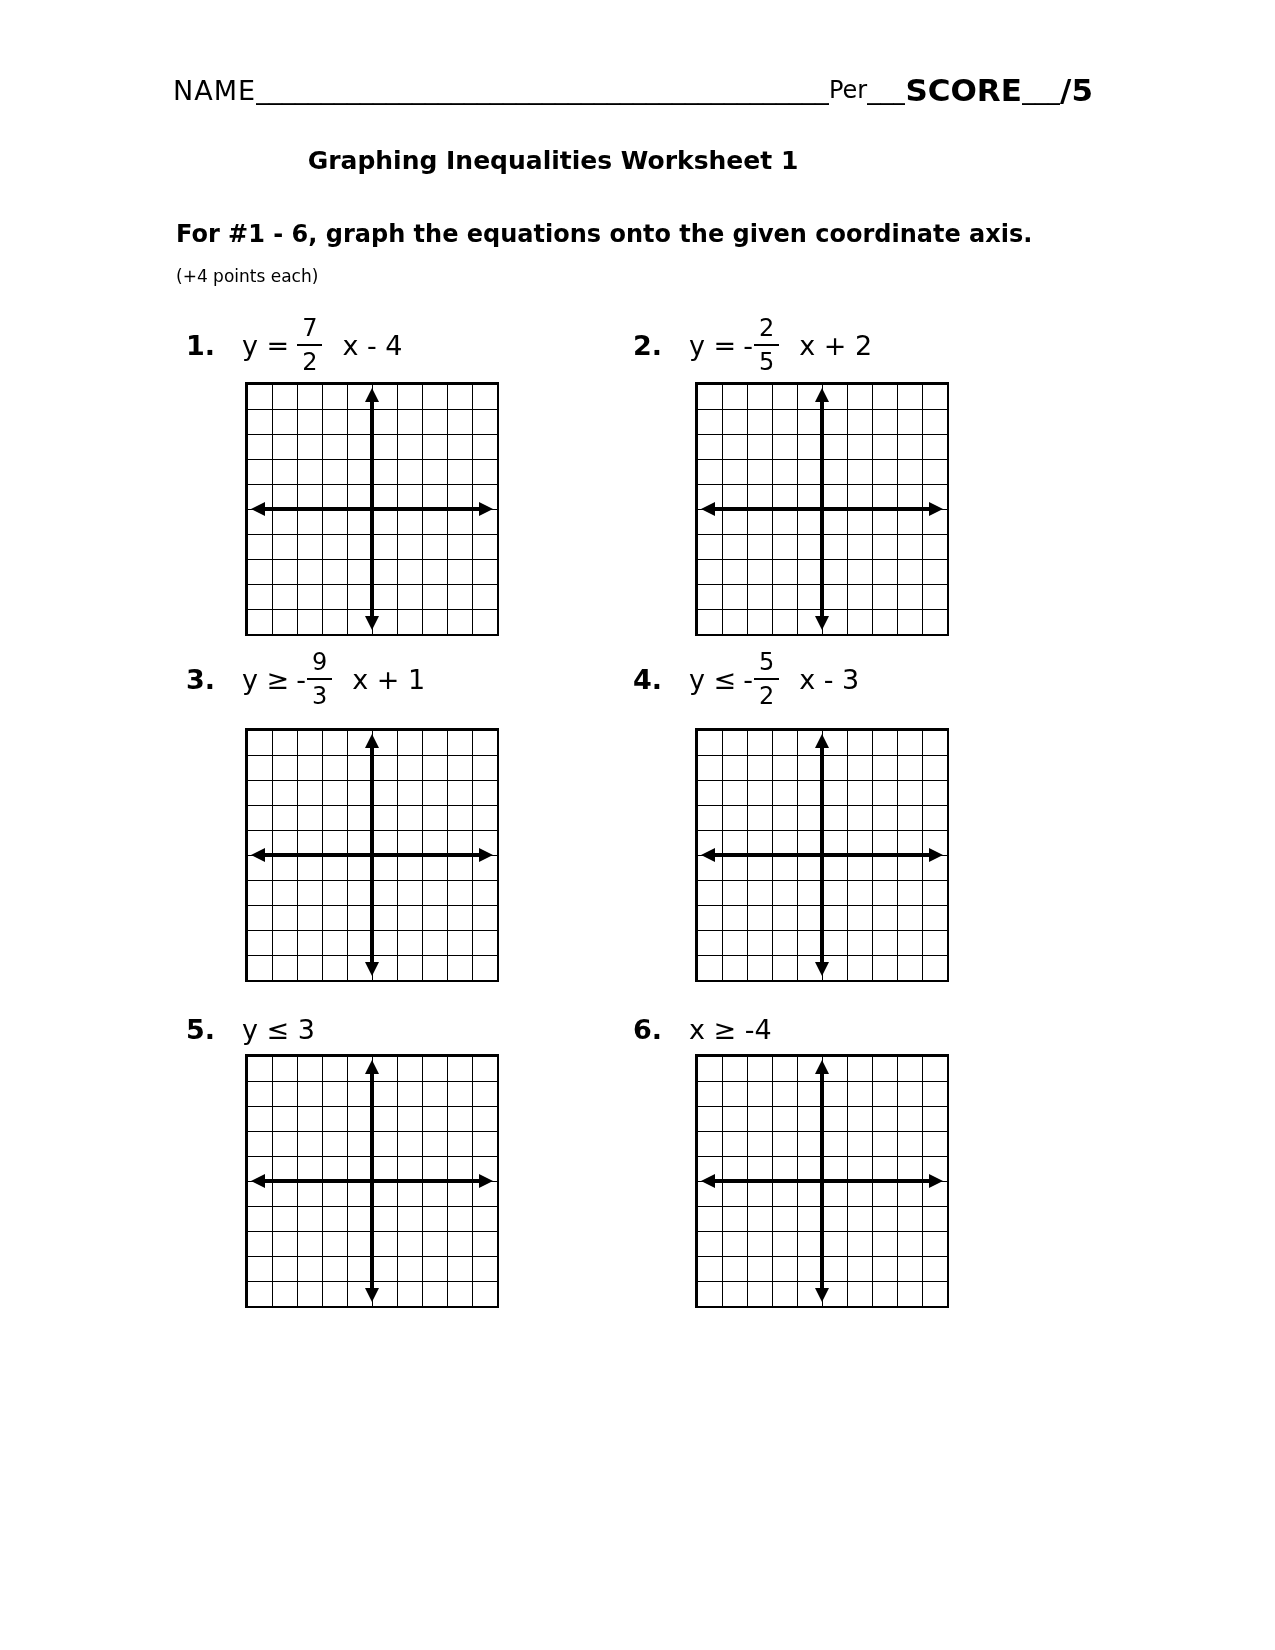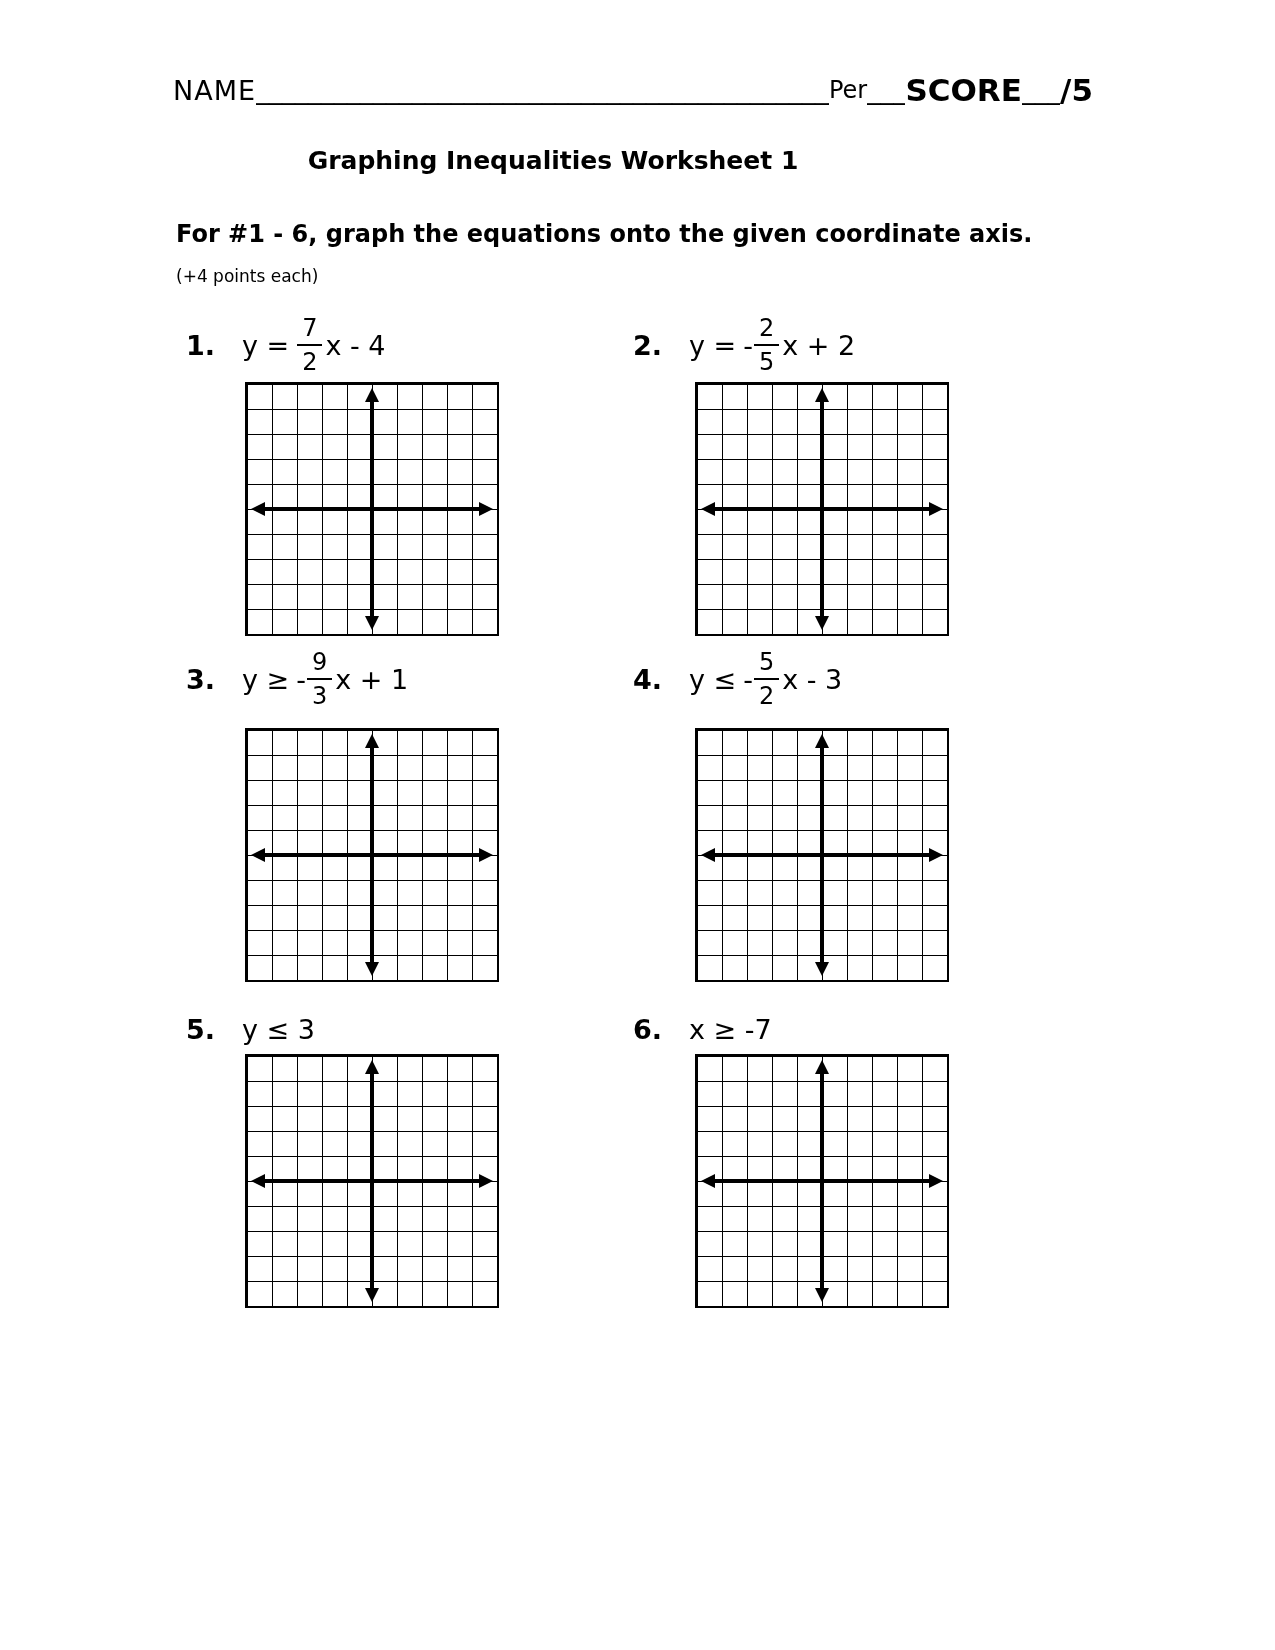--- a/index.html
+++ b/index.html
@@ -48,21 +48,21 @@
   .p5 { left: 186px; top: 1012px; }
   .p6 { left: 633px; top: 1012px; }
 
   .eq-row { display: flex; align-items: center; height: 58px; white-space: nowrap; }
   .p5 .eq-row, .p6 .eq-row { height: 34px; }
 
   .pnum { font-size: 27px; font-weight: 700; width: 32px; margin-right: 24px; }
   .eq   { font-size: 27px; display: inline-flex; align-items: center; }
   .eq .lead { margin-right: 7px; }
   .eq .sign { margin-right: 1px; }
-  .eq .tail { margin-left: 3px; }
+  .eq .tail { margin-left: 20px; }
 
   .frac {
     display: inline-flex; flex-direction: column; align-items: center;
     font-size: 24px; line-height: 1; vertical-align: middle;
   }
   .frac .num { padding: 0 5px 4px 5px; }
   .frac .den { border-top: 2px solid #000; padding: 4px 5px 0 5px; }
 
   
   .grid {
@@ -204,21 +204,21 @@
     </div>
     <div class="grid">
       <div class="axis-v"></div>
       <div class="axis-h"></div>
     </div>
   </div>
 
   <div class="problem p6">
     <div class="eq-row">
       <span class="pnum">6.</span>
-      <span class="eq">x ≥ -7</span>
+      <span class="eq">x ≥ -4</span>
     </div>
     <div class="grid">
       <div class="axis-v"></div>
       <div class="axis-h"></div>
     </div>
   </div>
 
 </div>
 
 </body></html>

